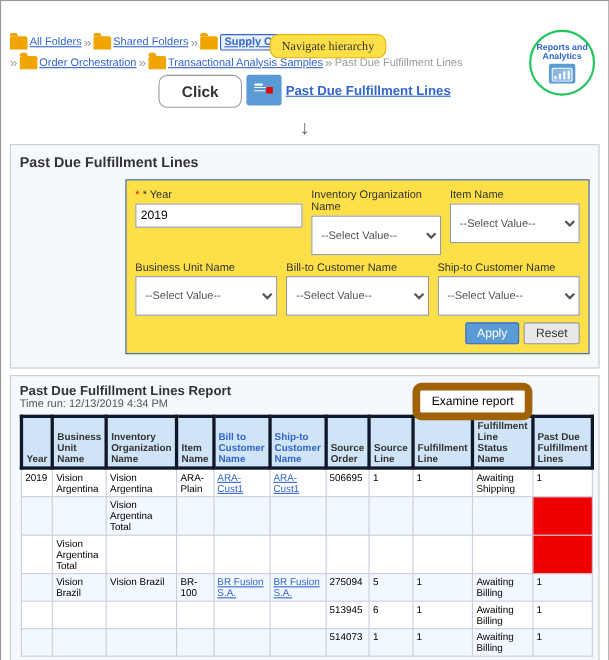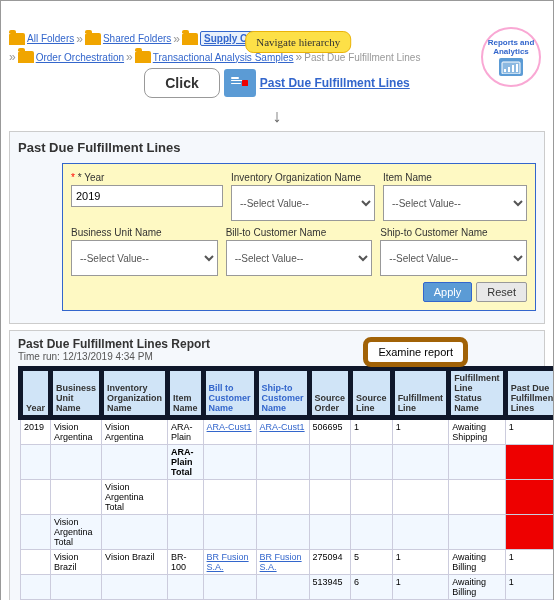--- a/index.html
+++ b/index.html
@@ -42,21 +42,21 @@
       z-index: 10;
       font-family: Liberation Serif, serif;
     }
     .reports-circle {
       position: absolute;
       top: -4px;
       right: 4px;
       width: 60px;
       height: 60px;
       border-radius: 50%;
-      border: 2px solid #f9a8d4;
+      border: 2px solid #22c55e;
       background: #fff;
       display: flex;
       flex-direction: column;
       align-items: center;
       justify-content: center;
       font-size: 8px;
       font-weight: bold;
       color: #3366cc;
       text-align: center;
       z-index: 10;
@@ -125,21 +125,21 @@
     .breadcrumb-row2 {
       display: flex;
       align-items: center;
       flex-wrap: wrap;
       margin-bottom: 4px;
       gap: 2px;
     }
     
     .click-row {
       display: flex;
-      align-items: center;
+      align-items: flex-start;
       justify-content: center;
       margin-bottom: 8px;
       gap: 4px;
       position: relative;
     }
     .click-bubble {
       background: #fff;
       border: 1px solid #999;
       border-radius: 8px;
       padding: 6px 20px;
@@ -176,23 +176,23 @@
     }
     .main-box-title {
       font-size: 13px;
       font-weight: bold;
       color: #333;
       margin-bottom: 8px;
     }
     .filters-area {
       position: relative;
       border: 1px solid #3366cc;
-      background: #fef9c3;
+      background: #fde047;
       padding: 8px;
-      margin-left: 44px;
+      margin-left: 96px;
       margin-bottom: 4px;
     }
     .filter-row {
       display: flex;
       gap: 8px;
       margin-bottom: 6px;
     }
     .filter-group {
       display: flex;
       flex-direction: column;
@@ -258,36 +258,36 @@
       color: #333;
     }
     .report-time {
       font-size: 10px;
       color: #555;
       margin-bottom: 4px;
     }
     .examine-bubble {
       position: absolute;
       top: 6px;
-      right: 76px;
-      background: #fff;
-      border: 5px solid #a16207;
+      right: 60px;
+      background: #fff;
+      border: 7px solid #a16207;
       border-radius: 8px;
       padding: 4px 10px;
       font-size: 11px;
       white-space: nowrap;
     }
     .report-table {
       width: 100%;
       border-collapse: collapse;
       font-size: 9px;
     }
     .report-table th {
       background: #d0e4f7;
-      border: 5px solid #0f172a;
+      border: 3px solid #0f172a;
       padding: 2px 3px;
       text-align: left;
       font-weight: bold;
       color: #333;
       vertical-align: bottom;
     }
     .report-table td {
       border: 1px solid #ccd;
       padding: 2px 3px;
       vertical-align: top;
@@ -481,33 +481,20 @@
             <td style="color: rgb(51, 102, 204); text-decoration: underline;">ARA-Cust1</td>
             <td>506695</td>
             <td>1</td>
             <td>1</td>
             <td>Awaiting Shipping</td>
             <td>1</td>
           </tr>
           <tr>
             <td></td>
             <td></td>
-            <td></td>
-            <td style="font-weight: bold;">ARA-Plain Total</td>
-            <td></td>
-            <td></td>
-            <td></td>
-            <td></td>
-            <td></td>
-            <td></td>
-            <td class="red-cell"></td>
-          </tr>
-          <tr>
-            <td></td>
-            <td></td>
             <td>Vision Argentina Total</td>
             <td></td>
             <td></td>
             <td></td>
             <td></td>
             <td></td>
             <td></td>
             <td></td>
             <td class="red-cell"></td>
           </tr>

